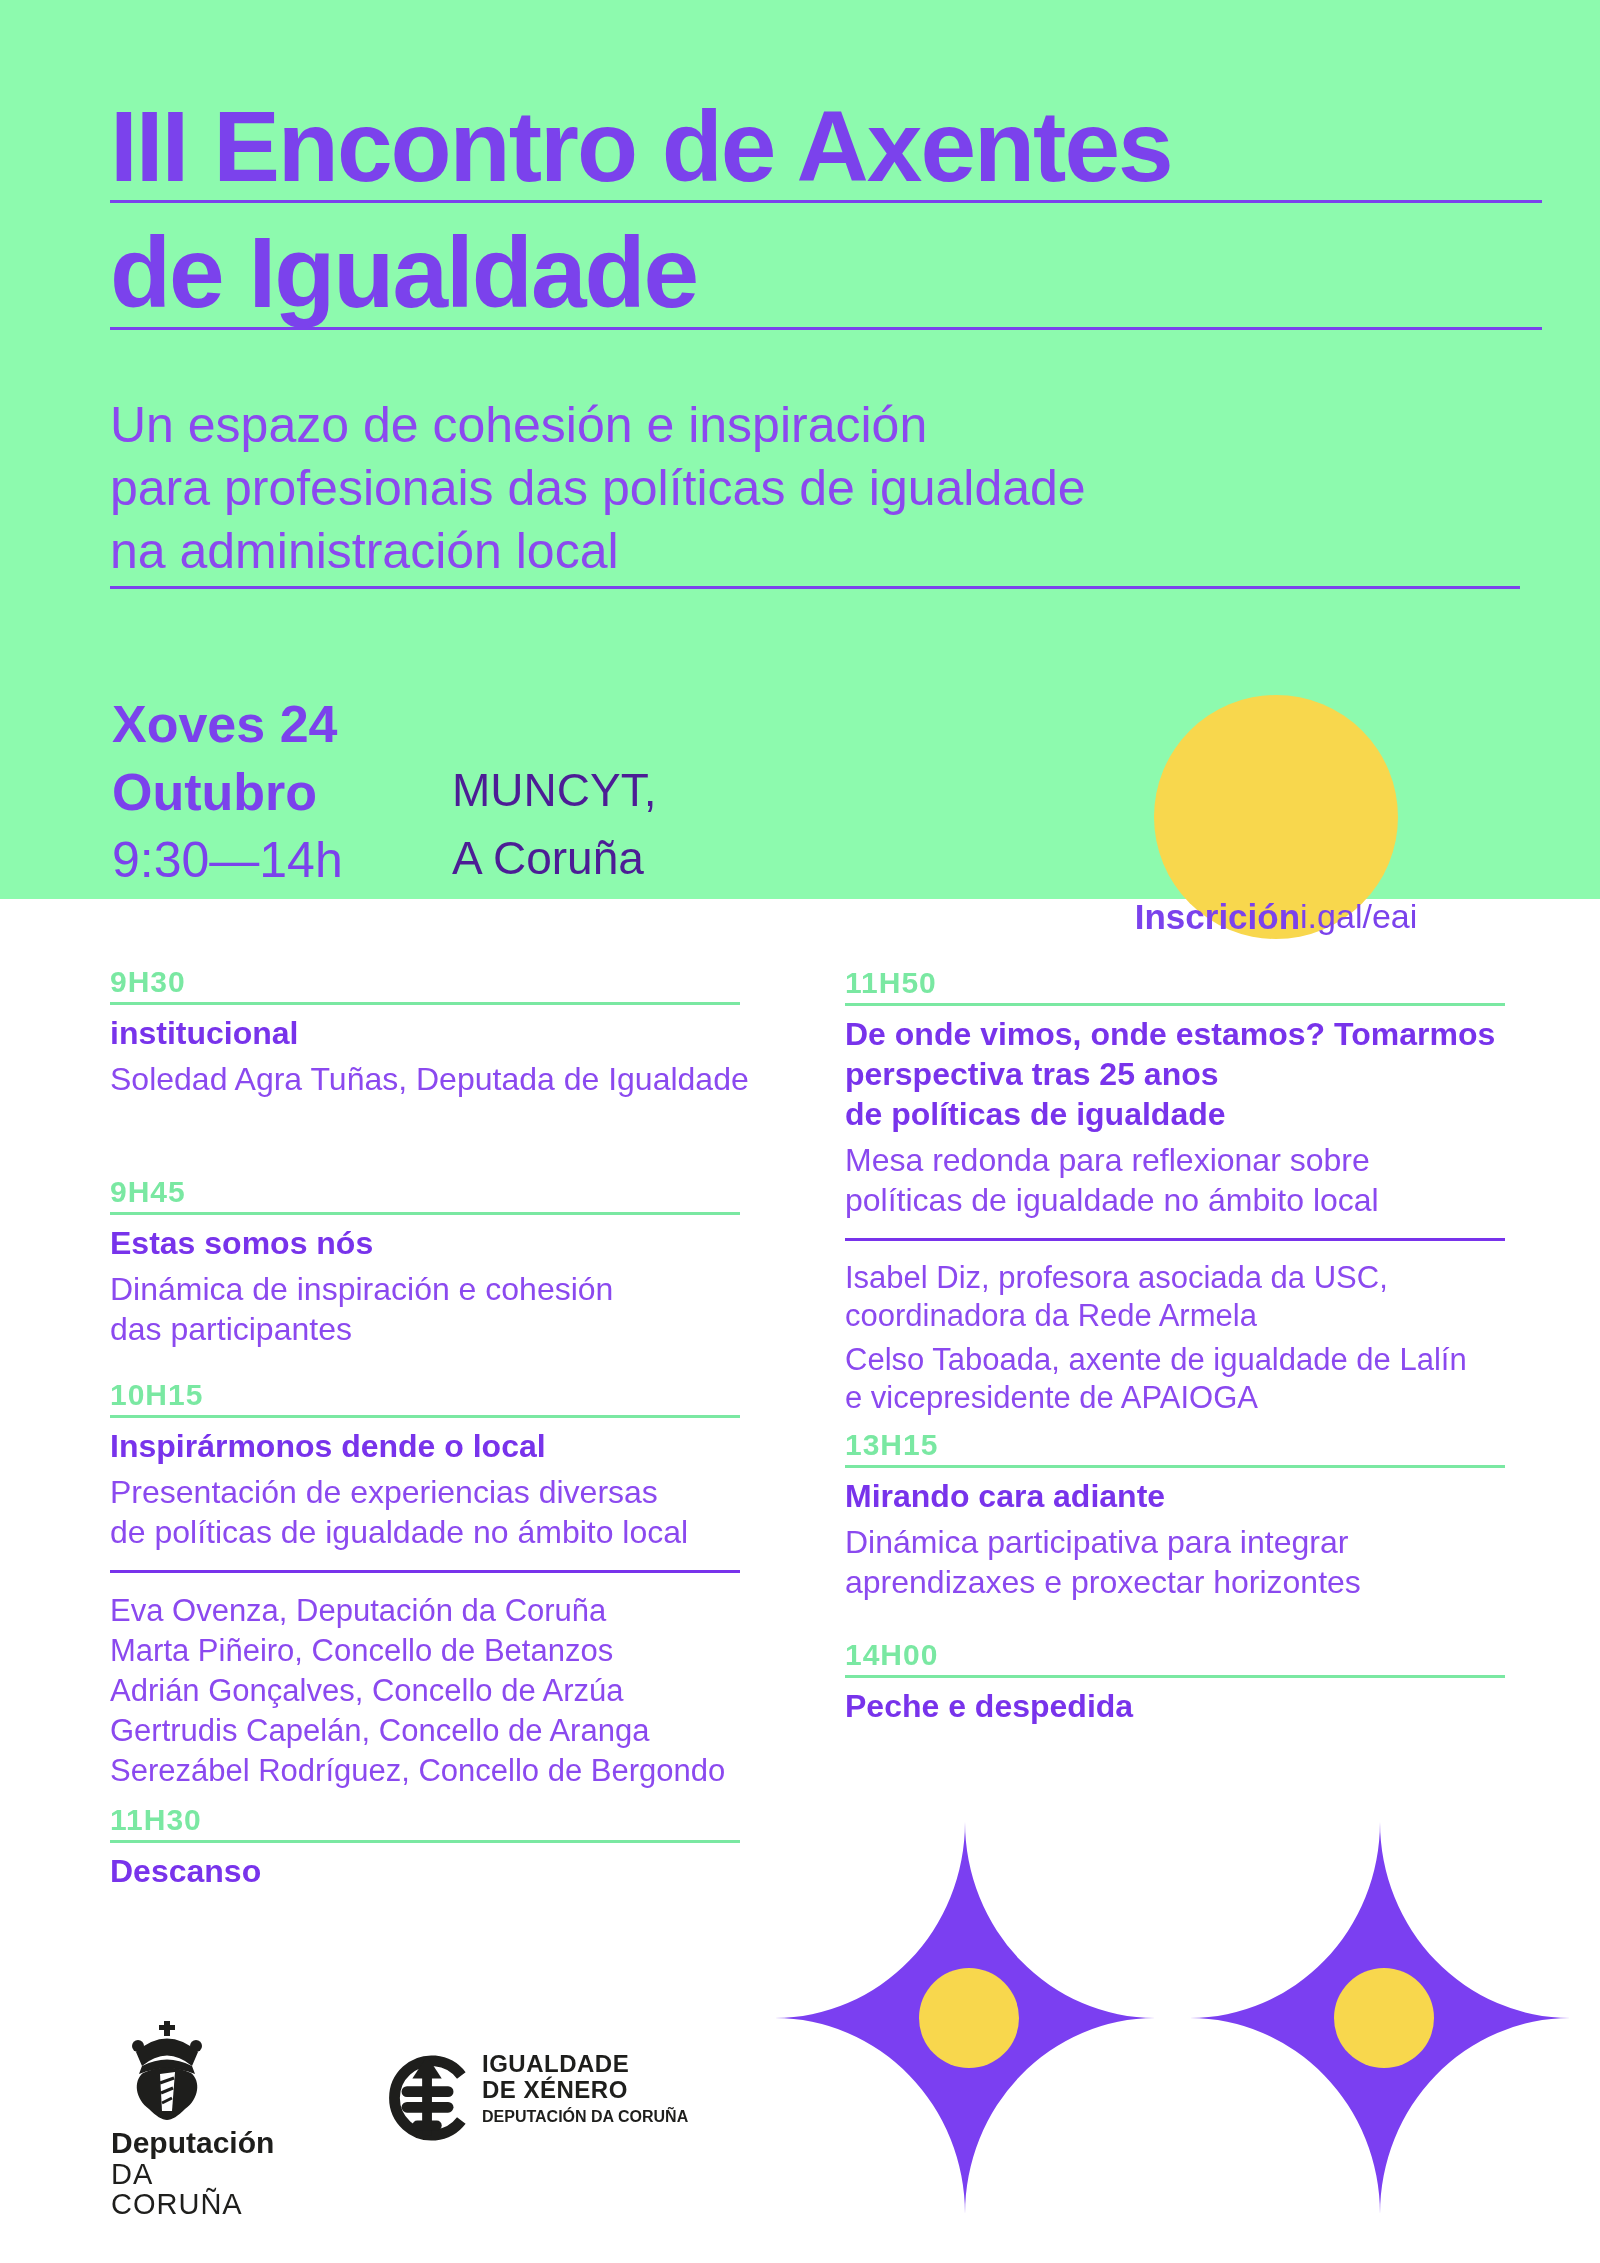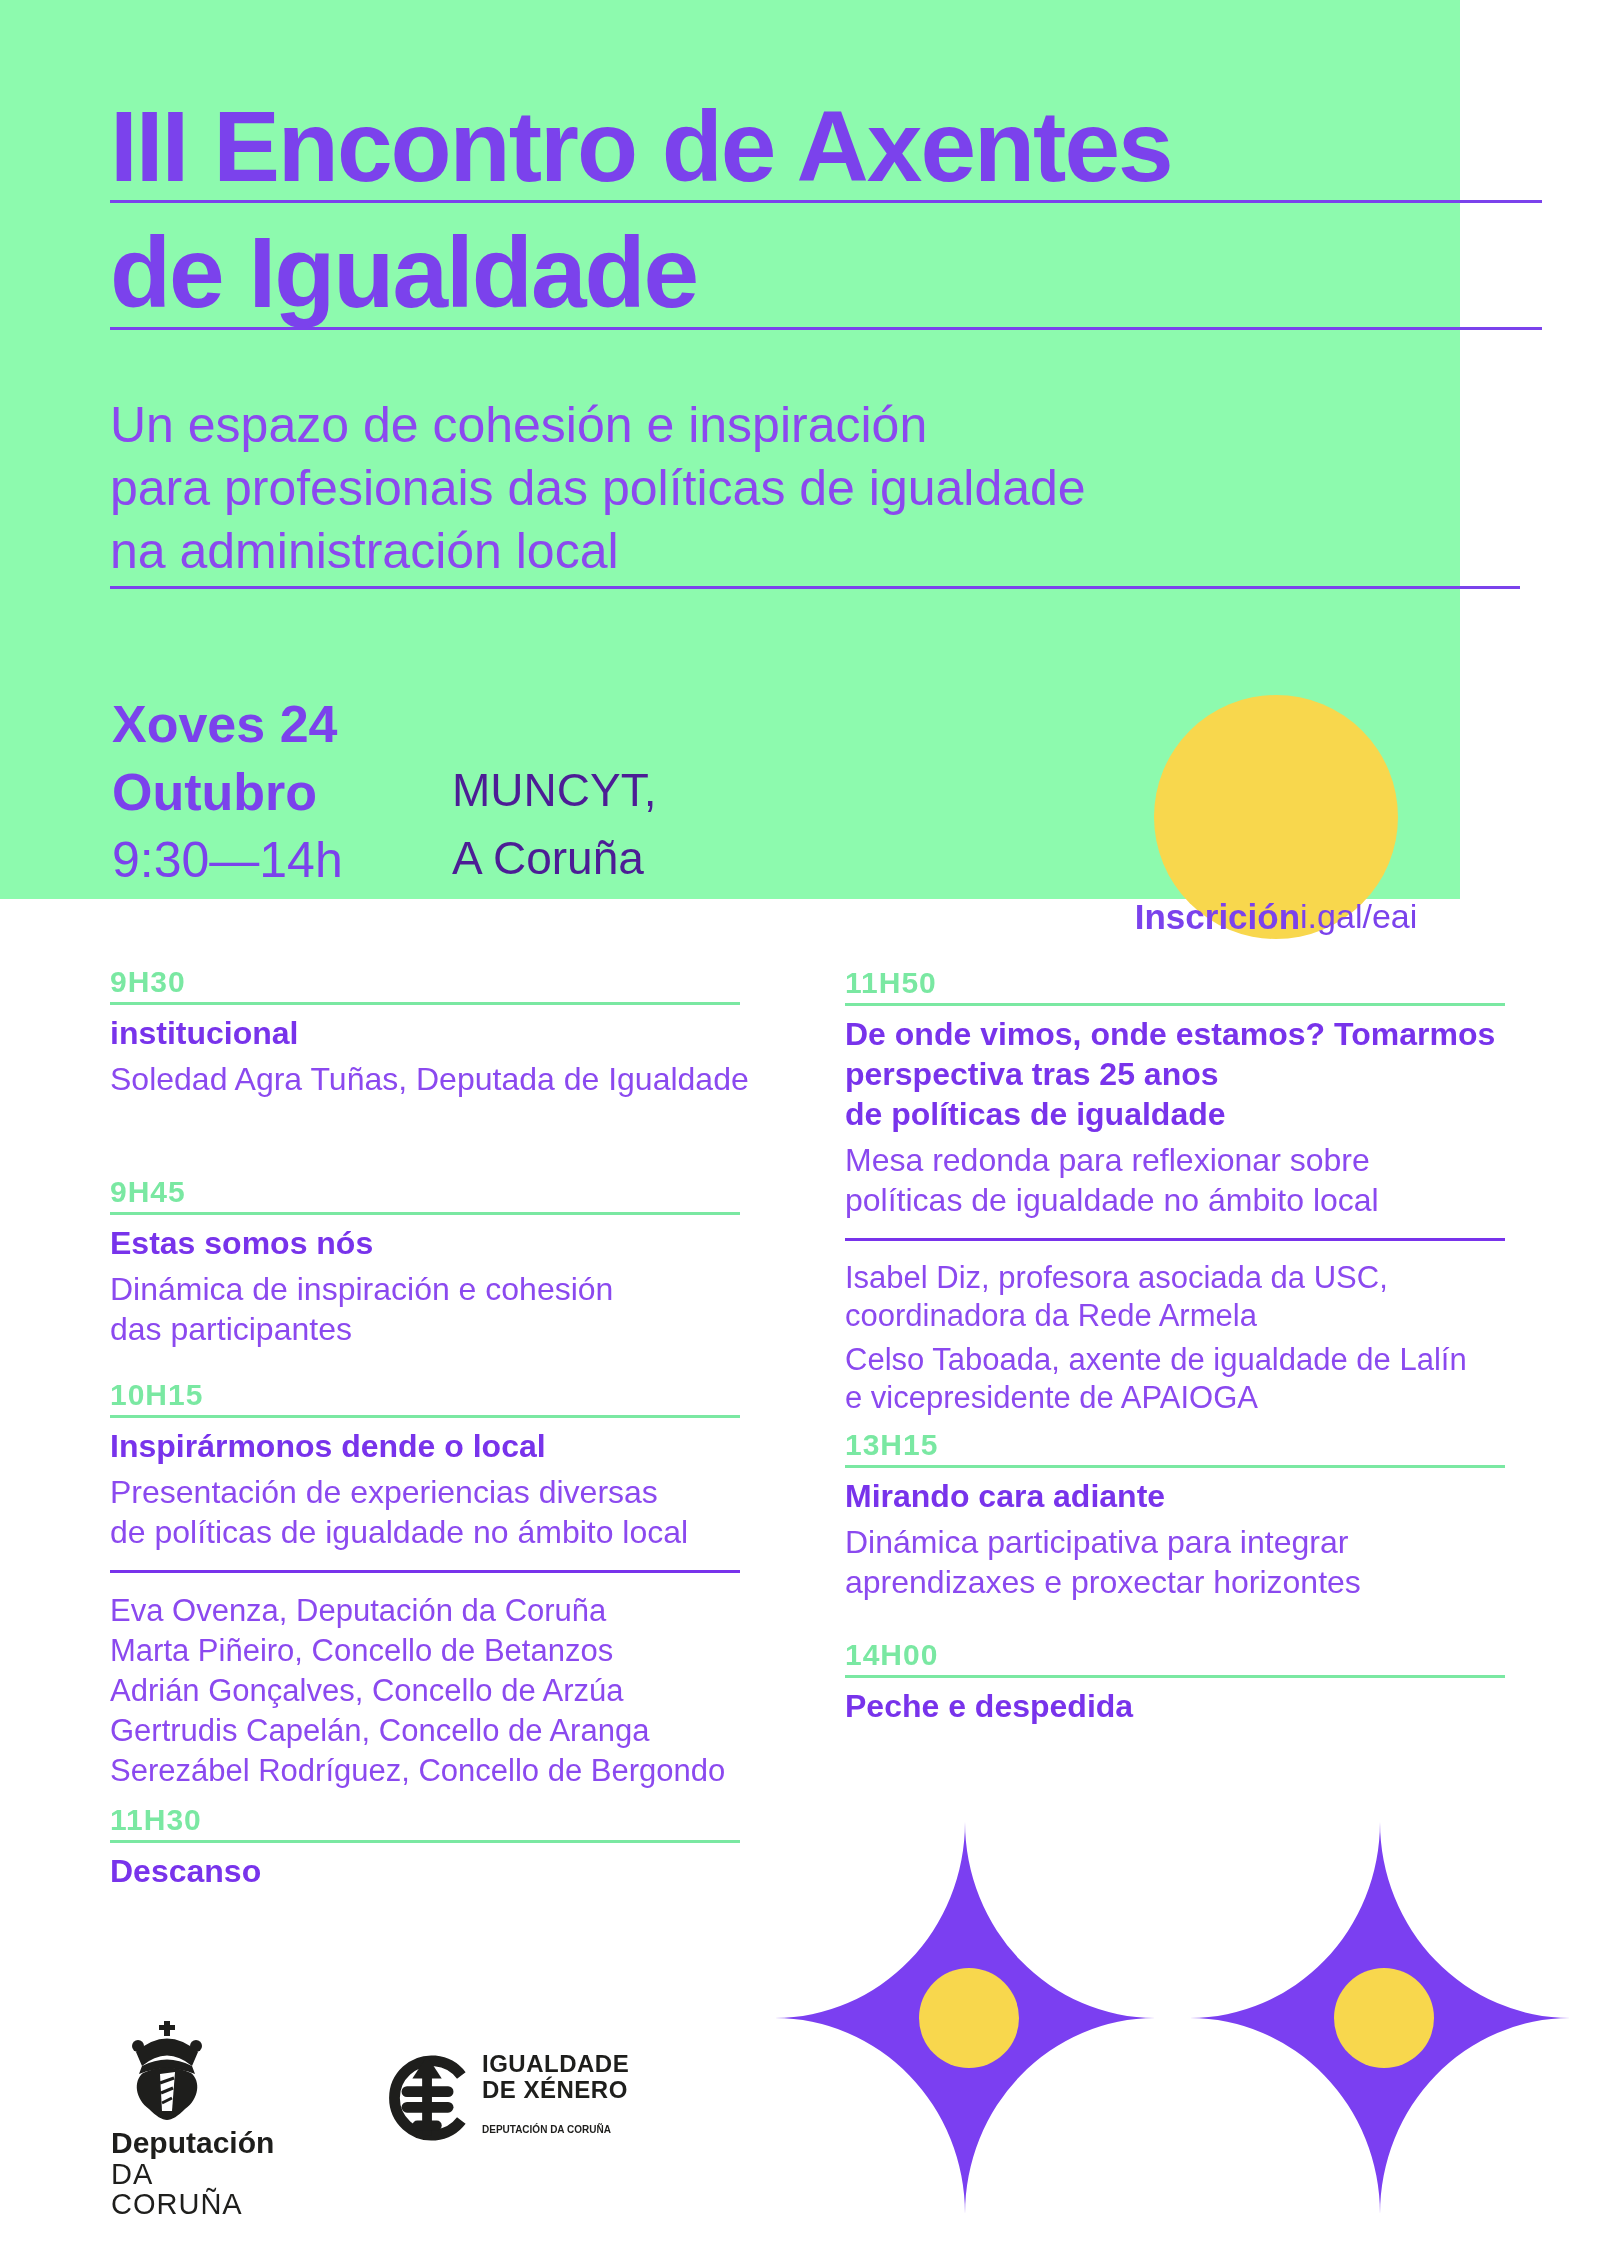--- a/index.html
+++ b/index.html
@@ -1,21 +1,21 @@
 <!DOCTYPE html>
 <html><head>
 <meta charset="utf-8">
 <style>
   html,body{margin:0;padding:0;background:#ffffff;}
   .poster{
     position:relative;width:1600px;height:2263px;background:#ffffff;overflow:hidden;
     font-family:"Liberation Sans", sans-serif;
   }
   
-  .hero{position:absolute;left:0;top:0;width:1460px;height:899px;background:#8DFAAE;}
+  .hero{position:absolute;left:0;top:0;width:1600px;height:899px;background:#8DFAAE;}
   .title-line{position:absolute;left:110px;white-space:nowrap;
     font-size:100px;font-weight:700;letter-spacing:-2px;color:#7B42EC;line-height:100px;}
   .t1{top:96px;} .t2{top:222px;}
   .hrule{position:absolute;left:110px;height:3px;background:#7B42EC;}
   .u1{top:200px;width:1432px;} .u2{top:327px;width:1432px;} .u3{top:586px;width:1410px;}
   .subtitle{position:absolute;left:110px;top:394px;font-size:50px;line-height:63px;
     color:#8B49EF;white-space:nowrap;}
   .date-block{position:absolute;left:112px;top:690px;font-size:52px;line-height:68px;
     color:#7B42EC;font-weight:700;white-space:nowrap;}
   .date-block .light{font-weight:400;font-size:50px;}
@@ -45,21 +45,21 @@
   .star{position:absolute;width:380px;height:392px;}
   .star-1{left:775px;top:1822px;} .star-2{left:1190px;top:1822px;}
   
   .logo-deputacion{position:absolute;left:111px;top:2021px;width:160px;}
   .logo-deputacion svg{display:block;margin-left:16px;}
   .ld-text1{margin-top:6px;font-size:30px;font-weight:700;color:#1E1E1C;line-height:32px;}
   .ld-text2{font-size:29px;font-weight:400;color:#1E1E1C;letter-spacing:1px;line-height:30px;}
   .logo-igualdade{position:absolute;left:382px;top:2051px;display:flex;}
   .li-text{margin-left:6px;}
   .li-big{font-size:24px;font-weight:700;color:#1E1E1C;line-height:26px;letter-spacing:0.5px;}
-  .li-small{margin-top:21px;font-size:10px;font-weight:700;color:#1E1E1C;line-height:12px;}
+  .li-small{margin-top:8px;font-size:16px;font-weight:700;color:#1E1E1C;line-height:12px;}
 </style>
 </head>
 <body>
 
 <div class="poster">
 
   <div class="hero">
     <div class="title-line t1">III Encontro de Axentes</div>
     <div class="hrule u1"></div>
     <div class="title-line t2">de Igualdade</div>

